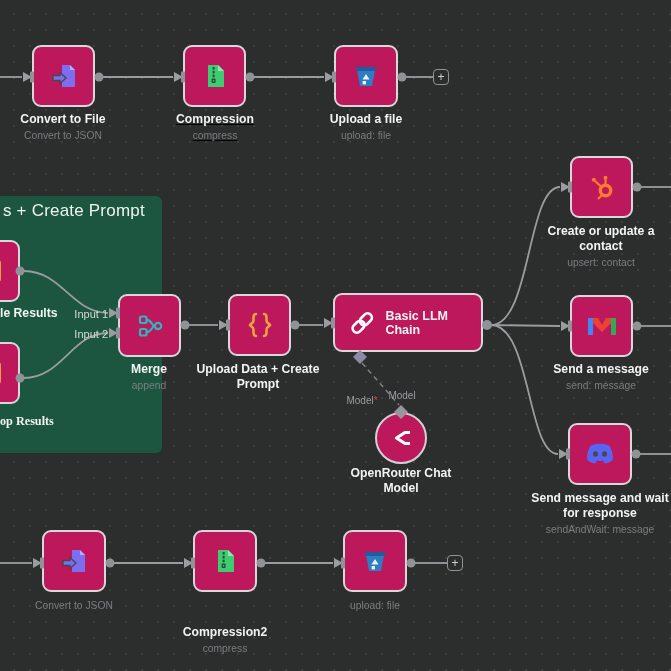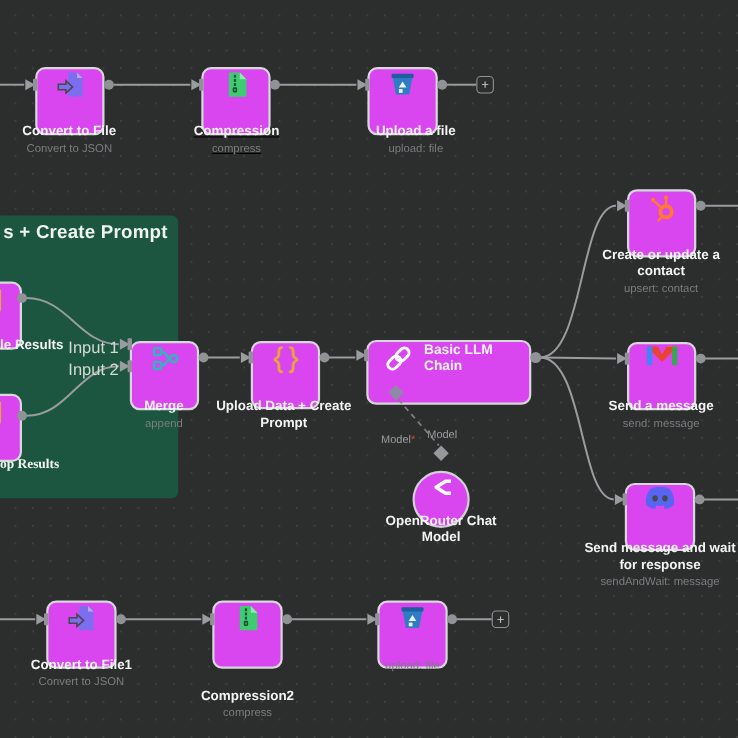--- a/index.html
+++ b/index.html
@@ -7,40 +7,40 @@
     width:671px;height:671px;overflow:hidden;position:relative;
     background-color:#2c2d2d;
     background-image:radial-gradient(circle,#3e3f3f 1.1px,transparent 1.4px);
     background-size:16px 16px;background-position:6px 6px;
     font-family:"Liberation Sans",sans-serif;
   }
   .group{
     position:absolute;background:#1d5640;border-radius:6px;z-index:1;
   }
   .group-title{
-    position:absolute;z-index:2;color:#eef4ee;font-weight:700;font-size:17px;letter-spacing:.2px;
+    position:absolute;z-index:2;color:#eef4ee;font-weight:400;font-size:17px;letter-spacing:.2px;
   }
   .node{
     position:absolute;box-sizing:border-box;z-index:3;
-    width:63px;height:62px;background:#d946ef;
+    width:63px;height:62px;background:#be185d;
     border:2px solid #d6d8d9;border-radius:9px;
-    display:flex;justify-content:center;margin-top:16px;
+    display:flex;align-items:center;justify-content:center;
   }
   .node.wide{width:150px;height:59px;justify-content:flex-start;padding-left:13px;gap:9px;}
   .node.circle{width:52px;height:52px;border-radius:50%;border-color:#cfd1d3;}
   .node.partial{z-index:3;}
   .wide-title{color:#f2f3f3;font-weight:700;font-size:12.5px;}
   .nlabel{
     position:absolute;z-index:6;text-align:center;line-height:1.22;
   }
   .nlabel .t{color:#f2f3f3;font-weight:700;font-size:12.2px;}
   .nlabel .s{color:#7a7e80;font-weight:400;font-size:10.3px;margin-top:3px;}
   .nlabel.left{text-align:left;}
   .tiny{
-    position:absolute;z-index:6;font-size:15px;color:#d4dbd4;font-weight:400;text-align:right;
+    position:absolute;z-index:6;font-size:11px;color:#d4dbd4;font-weight:400;text-align:right;
   }
   .model-req{position:absolute;z-index:6;font-size:10px;color:#9a9da0;margin-top:32px;}
   .model-req .star{color:#e0432c;}
   .model-lbl{position:absolute;z-index:6;font-size:10px;color:#9a9da0;text-align:center;}
   .plus-btn{
     position:absolute;z-index:5;width:16px;height:16px;box-sizing:border-box;
     background:#2c2d2d;border:1.6px solid #8f9296;border-radius:4px;
     color:#cfd1d2;font-size:12px;line-height:12px;text-align:center;font-weight:400;
     display:flex;align-items:center;justify-content:center;
   }
@@ -167,21 +167,21 @@
   </div>
 
 <div class="nlabel" style="left:-7px;top:112px;width:140px;">
   <div class="t">Convert to File</div>
   <div class="s">Convert to JSON</div>
 </div>
 <div class="nlabel" style="left:145px;top:112px;width:140px;text-decoration:underline;">
   <div class="t">Compression</div>
   <div class="s">compress</div>
 </div>
-<div class="nlabel" style="left:308px;top:112px;width:140px;">
+<div class="nlabel" style="left:296px;top:112px;width:140px;">
   <div class="t">Upload a file</div>
   <div class="s">upload: file</div>
 </div>
 
 <div class="node partial" style="left:-44px;top:240px;width:64px;">
   <svg class="icon" width="30" height="30" viewBox="0 0 30 30">
     <rect x="2" y="4" width="26" height="22" rx="3" fill="#e8a33d"></rect>
   </svg>
 </div>
 <div class="node partial" style="left:-44px;top:342px;width:64px;">
@@ -317,21 +317,20 @@
     <rect x="3" y="4" width="20" height="4" rx="1" fill="#1d5f9e"></rect>
     <polygon points="13,11 16.5,16.5 9.5,16.5" fill="#eaf2fa"></polygon>
     <rect x="9.6" y="18" width="3.4" height="3.4" fill="#eaf2fa"></rect>
   </svg>
 </div>
 <div class="plus-btn" style="left:447px;top:555px;">
     <span>+</span>
   </div>
 
 <div class="nlabel" style="left:4px;top:597px;width:140px;">
-  <div class="t">Convert to File1</div>
   <div class="s">Convert to JSON</div>
 </div>
 <div class="nlabel" style="left:155px;top:597px;width:140px;margin-top:28px;">
   <div class="t">Compression2</div>
   <div class="s">compress</div>
 </div>
 <div class="nlabel" style="left:305px;top:597px;width:140px;">
   <div class="s">upload: file</div>
 </div>
 

